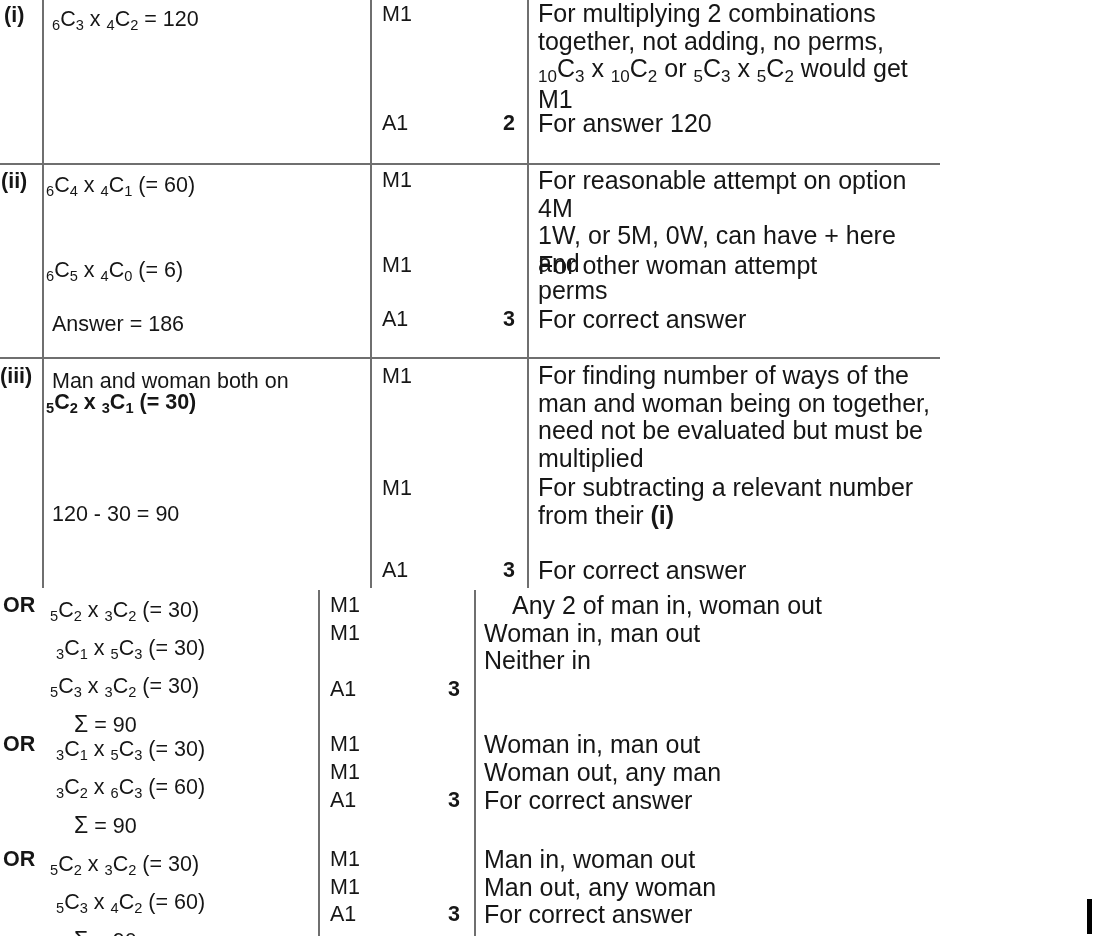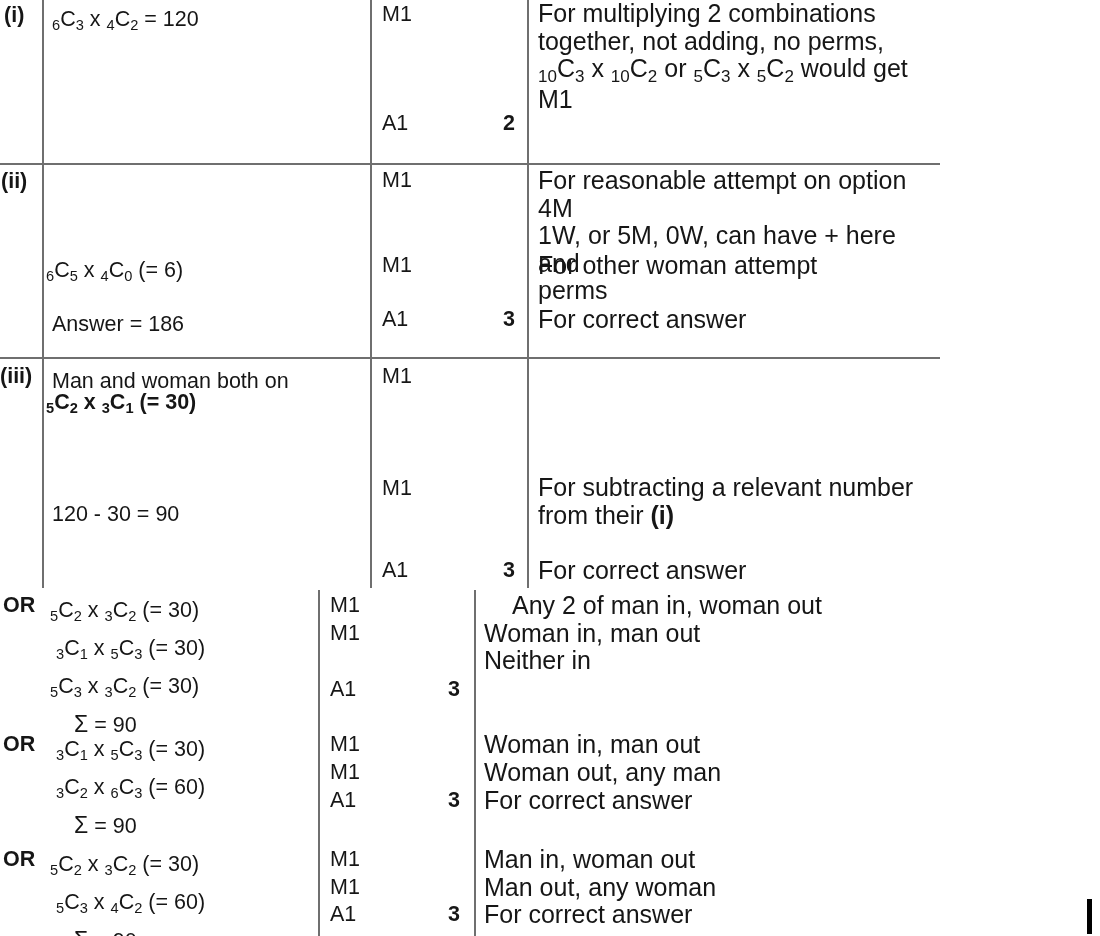--- a/index.html
+++ b/index.html
@@ -107,43 +107,46 @@
 
   <div class="cell part-label" style="left:4px; top:2px; width:36px;">(i)</div>
 
   <div class="cell expr nowrap" style="left:52px; top:1px;"><sub>6</sub>C<sub>3</sub> x <sub>4</sub>C<sub>2</sub> = 120</div>
 
   <div class="cell mark-code" style="left:382px; top:1px;">M1</div>
   <div class="cell comment" style="left:538px; top:0px; width:400px;">For multiplying 2 combinations<br>together, not adding, no perms,<br><span class="pre"><sub>10</sub>C<sub>3</sub> x <sub>10</sub>C<sub>2</sub> or <sub>5</sub>C<sub>3</sub> x <sub>5</sub>C<sub>2</sub> would get M1</span></div>
 
   <div class="cell mark-code" style="left:382px; top:110px;">A1</div>
   <div class="cell mark-total" style="left:455px; top:110px; width:60px;">2</div>
+  <div class="cell comment" style="left:538px; top:110px; width:400px;">For answer 120</div>
 
   <div class="cell part-label" style="left:1px; top:168px; width:40px;">(ii)</div>
 
+  <div class="cell expr nowrap" style="left:46px; top:167px;"><sub>6</sub>C<sub>4</sub> x <sub>4</sub>C<sub>1</sub> (= 60)</div>
   <div class="cell expr nowrap" style="left:46px; top:252px;"><sub>6</sub>C<sub>5</sub> x <sub>4</sub>C<sub>0</sub> (= 6)</div>
   <div class="cell expr nowrap" style="left:52px; top:306px;">Answer = 186</div>
 
   <div class="cell mark-code" style="left:382px; top:167px;">M1</div>
   <div class="cell comment" style="left:538px; top:167px; width:404px;">For reasonable attempt on option 4M<br>1W, or 5M, 0W, can have + here and<br>perms</div>
 
   <div class="cell mark-code" style="left:382px; top:252px;">M1</div>
   <div class="cell comment" style="left:538px; top:252px; width:404px;">For other woman attempt</div>
 
   <div class="cell mark-code" style="left:382px; top:306px;">A1</div>
   <div class="cell mark-total" style="left:455px; top:306px; width:60px;">3</div>
   <div class="cell comment" style="left:538px; top:306px; width:404px;">For correct answer</div>
 
   <div class="cell part-label" style="left:0px; top:363px; width:44px;">(iii)</div>
 
   <div class="cell expr nowrap" style="left:52px; top:363px;">Man and woman both on</div>
   <div class="cell expr nowrap" style="left:46px; top:384px;font-weight:bold;"><sub>5</sub>C<sub>2</sub> x <sub>3</sub>C<sub>1</sub> (= 30)</div>
   <div class="cell expr nowrap" style="left:52px; top:475px;margin-top:21px;">120 - 30 = 90</div>
 
   <div class="cell mark-code" style="left:382px; top:363px;">M1</div>
+  <div class="cell comment" style="left:538px; top:362px; width:404px;">For finding number of ways of the<br>man and woman being on together,<br>need not be evaluated but must be<br>multiplied</div>
 
   <div class="cell mark-code" style="left:382px; top:475px;">M1</div>
   <div class="cell comment" style="left:538px; top:474px; width:404px;">For subtracting a relevant number<br>from their <b>(i)</b></div>
 
   <div class="cell mark-code" style="left:382px; top:557px;">A1</div>
   <div class="cell mark-total" style="left:455px; top:557px; width:60px;">3</div>
   <div class="cell comment" style="left:538px; top:557px; width:404px;">For correct answer</div>
 
   <div class="cell or-label" style="left:3px; top:592px;">OR</div>
 

